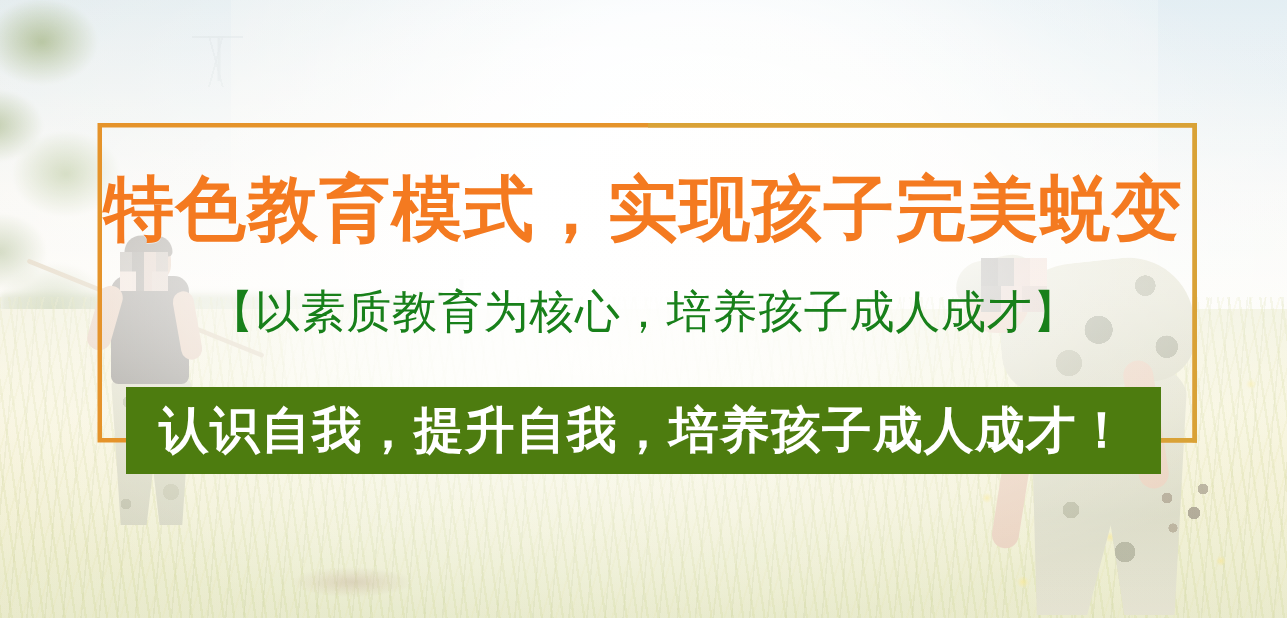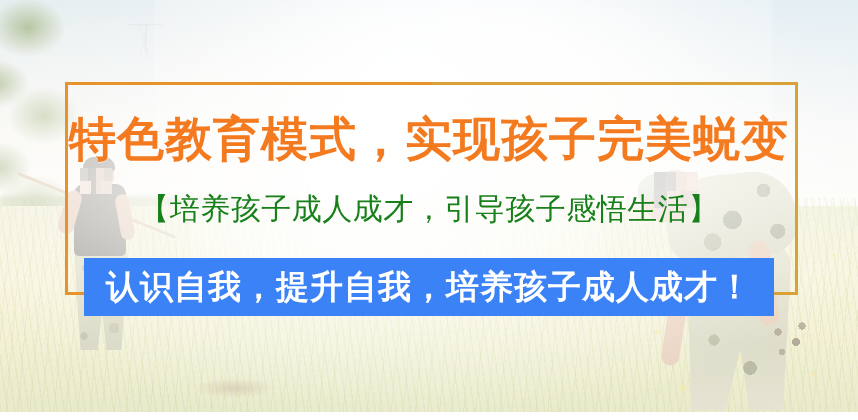--- a/index.html
+++ b/index.html
@@ -396,21 +396,21 @@
     white-space: nowrap;
   }
 
   .ribbon-wrap {
     position: absolute;
     left: 0; right: 0; top: 258px;
     text-align: center;
   }
   .ribbon {
     display: inline-block;
-    background: #3b82f6;
+    background: #4d7c0f;
     color: #ffffff;
     font-size: 33px;
     font-weight: bold;
     line-height: 1;
     letter-spacing: 1px;
     padding: 12px 22px 13px 22px;
     white-space: nowrap;
   }
 </style>
 </head>
@@ -461,20 +461,20 @@
     <div class="wash"></div>
     <div class="wash-warm"></div>
   </div>
 
   <div class="frame"></div>
 
   <div class="content">
 
     <div class="headline">特色教育模式，实现孩子完美蜕变</div>
 
-    <div class="subhead">【培养孩子成人成才，引导孩子感悟生活】</div>
+    <div class="subhead">【以素质教育为核心，培养孩子成人成才】</div>
 
     <div class="ribbon-wrap">
       <span class="ribbon">认识自我，提升自我，培养孩子成人成才！</span>
     </div>
 
   </div>
 </div>
 
 </body></html>

